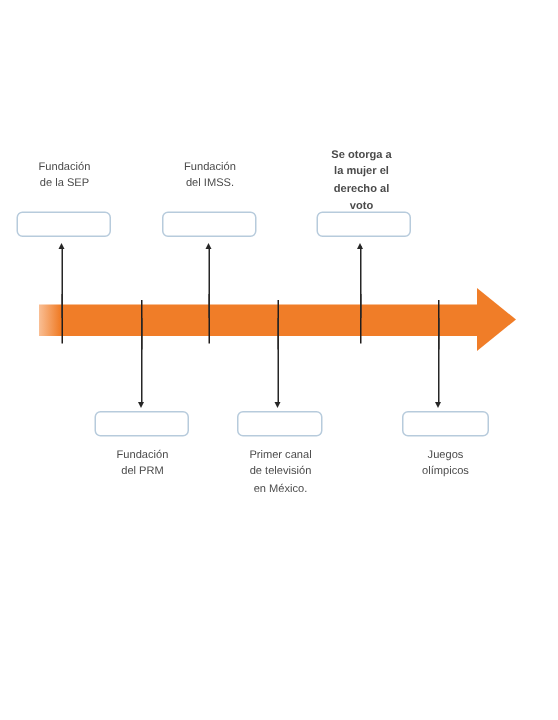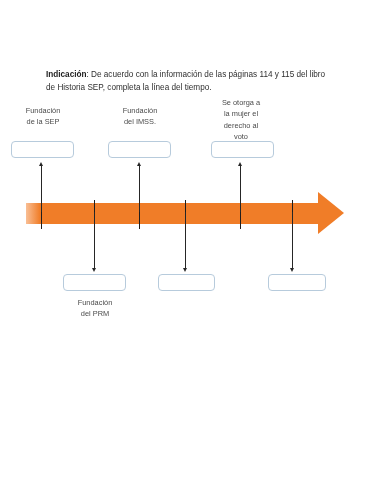--- a/index.html
+++ b/index.html
@@ -163,23 +163,20 @@
     letter-spacing: -0.2px;
     color: #1f4e79;
   }
 </style>
 </head>
 <body>
 
 <div class="sheet">
 
 
-  <div class="instruction">
-    <b>Indicación</b><span>: De acuerdo con la información de las páginas 114 y 115 del libro de Historia SEP, completa la línea del tiempo.</span>
-  </div>
 
   <div class="timeline">
 
     <div class="arrow-bar"></div>
     <div class="arrow-head"></div>
 
     <div class="tick" style="left:41px;  top:196px; height:33px;"></div>
     <div class="tick" style="left:94px;  top:200px; height:33px;"></div>
     <div class="tick" style="left:139px; top:196px; height:33px;"></div>
     <div class="tick" style="left:185px; top:200px; height:33px;"></div>
@@ -199,28 +196,30 @@
     <div class="conn-head-down" style="left:91.5px; top:268px;"></div>
 
     <div class="conn" style="left:185px; top:212px; height:56px;"></div>
     <div class="conn-head-down" style="left:182.5px; top:268px;"></div>
 
     <div class="conn" style="left:292px; top:212px; height:56px;"></div>
     <div class="conn-head-down" style="left:289.5px; top:268px;"></div>
 
     <div class="caption" style="left:8px; top:105px; width:70px;">Fundación<br>de la SEP</div>
     <div class="caption" style="left:105px; top:105px; width:70px;">Fundación<br>del IMSS.</div>
-    <div class="caption" style="left:206px; top:97px; width:70px;">Se otorga a<br>la mujer el<br>derecho al<br>voto</div>
+    <div class="caption" style="left:206px; top:97px; width:70px;font-weight:bold;">Se otorga a<br>la mujer el<br>derecho al<br>voto</div>
 
     <input class="answer-box" type="text" style="left: 11px; top: 141px; width: 63px;" placeholder="">
     <input class="answer-box" type="text" style="left: 108px; top: 141px; width: 63px;" placeholder="">
     <input class="answer-box" type="text" style="left: 211px; top: 141px; width: 63px;" placeholder="">
 
     <input class="answer-box" type="text" style="left: 63px; top: 274px; width: 63px;" placeholder="">
     <input class="answer-box" type="text" style="left: 158px; top: 274px; width: 57px;" placeholder="">
     <input class="answer-box" type="text" style="left: 268px; top: 274px; width: 58px;" placeholder="">
 
     <div class="caption" style="left:59px; top:297px; width:72px;">Fundación<br>del PRM</div>
+    <div class="caption" style="left:151px; top:297px; width:72px;">Primer canal<br>de televisión<br>en México.</div>
+    <div class="caption" style="left:261px; top:297px; width:72px;">Juegos<br>olímpicos</div>
 
   </div>
 
 
 </div>
 
 </body></html>

